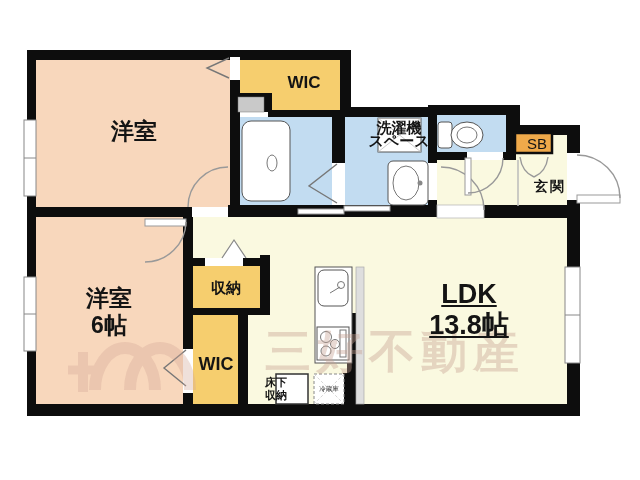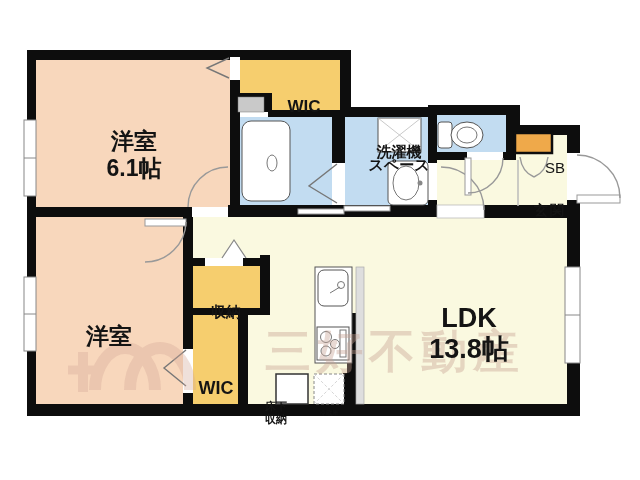--- a/index.html
+++ b/index.html
@@ -13,21 +13,21 @@
   .sb-orange{fill:var(--shoebox-orange,#EFA94A);}
   .wall{fill:var(--wall,#0d0d0d);}
   .opening{fill:#ffffff;}
   .fixture{fill:#ffffff;stroke:#555;stroke-width:1;}
   .fixline{fill:none;stroke:#777;stroke-width:1;}
   .arc{fill:none;stroke:#999;stroke-width:1.4;}
   .leaf{fill:#ffffff;stroke:#999;stroke-width:1;}
   .winbox{fill:#ffffff;stroke:#888;stroke-width:1;}
   .wintick{stroke:#888;stroke-width:1;}
   .lbl{position:absolute;transform:translate(-50%,-50%);text-align:center;
-       color:#141414;font-weight:700;white-space:nowrap;margin-top:24px;}
+       color:#141414;font-weight:700;white-space:nowrap;}
   .wm{position:absolute;transform:translate(-50%,-50%);color:rgba(198,160,145,0.40);
       font-weight:700;letter-spacing:6px;white-space:nowrap;pointer-events:none;}
 </style>
 </head>
 <body>
 
 <div id="plan">
 
   <svg width="640" height="480" viewBox="0 0 640 480">
 
@@ -174,43 +174,43 @@
       <path d="M 130 390 A 30 42 0 0 1 190 390" fill="none" stroke="#D4A898" stroke-width="12"></path>
       <line x1="83" y1="352" x2="83" y2="392" stroke="#D4A898" stroke-width="10"></line>
       <line x1="68" y1="370" x2="100" y2="370" stroke="#D4A898" stroke-width="9"></line>
     </g>
   </svg>
 
   <div class="wm" style="left:395px;top:352px;font-size:46px;">三好不動産</div>
 
   <div class="lbl" style="left:134px;top:131px;font-size:23px;line-height:27px;">
     <div>洋室</div>
-    <div>6.1帖</div>
   </div>
 
   <div class="lbl" style="left:304px;top:83px;font-size:17px;">WIC</div>
 
   <div class="lbl" style="left:399px;top:134px;font-size:15px;line-height:13px;">
     <div>洗濯機</div>
     <div>スペース</div>
   </div>
 
-  <div class="lbl" style="left:555px;top:143px;font-size:15px;font-weight:400;">SB</div>
+  <div class="lbl" style="left:537px;top:143px;font-size:15px;font-weight:400;">SB</div>
 
   <div class="lbl" style="left:550px;top:187px;font-size:14px;letter-spacing:2px;">玄関</div>
 
   <div class="lbl" style="left:109px;top:312px;font-size:23px;line-height:27px;">
     <div>洋室</div>
+    <div>6帖</div>
   </div>
 
   <div class="lbl" style="left:226px;top:288px;font-size:15px;">収納</div>
 
   <div class="lbl" style="left:216px;top:364px;font-size:18px;">WIC</div>
 
-  <div class="lbl" style="left:469px;top:310px;font-size:27px;line-height:31px;">
+  <div class="lbl" style="left:469px;top:310px;font-size:27px;line-height:31px;text-decoration:underline;">
     <div>LDK</div>
     <div>13.8帖</div>
   </div>
 
   <div class="lbl" style="left:276px;top:389px;font-size:11px;line-height:13px;">
     <div>床下</div>
     <div>収納</div>
   </div>
 
   <div class="lbl" style="left:329px;top:389px;font-size:6.5px;font-weight:400;">冷蔵庫</div>

